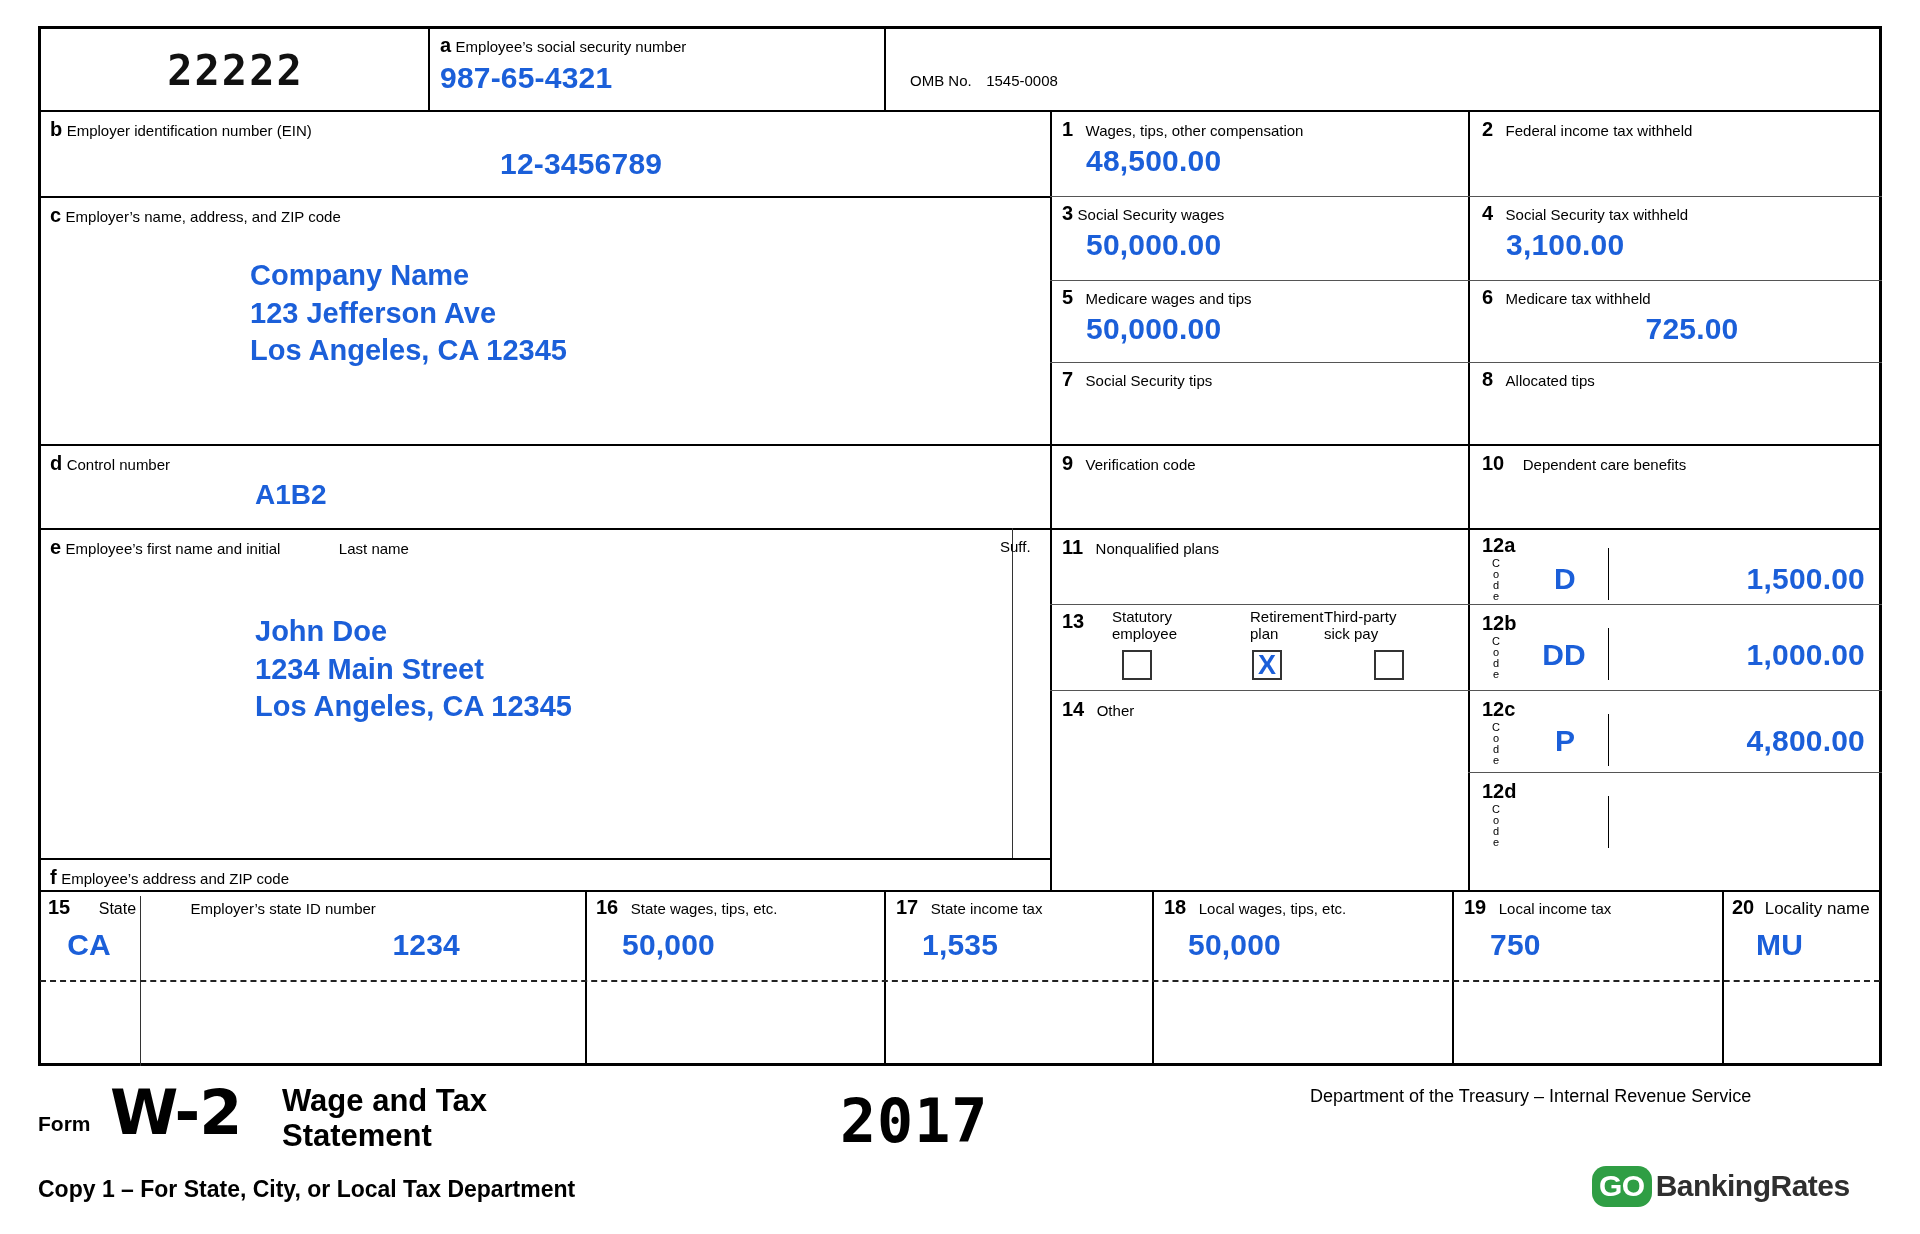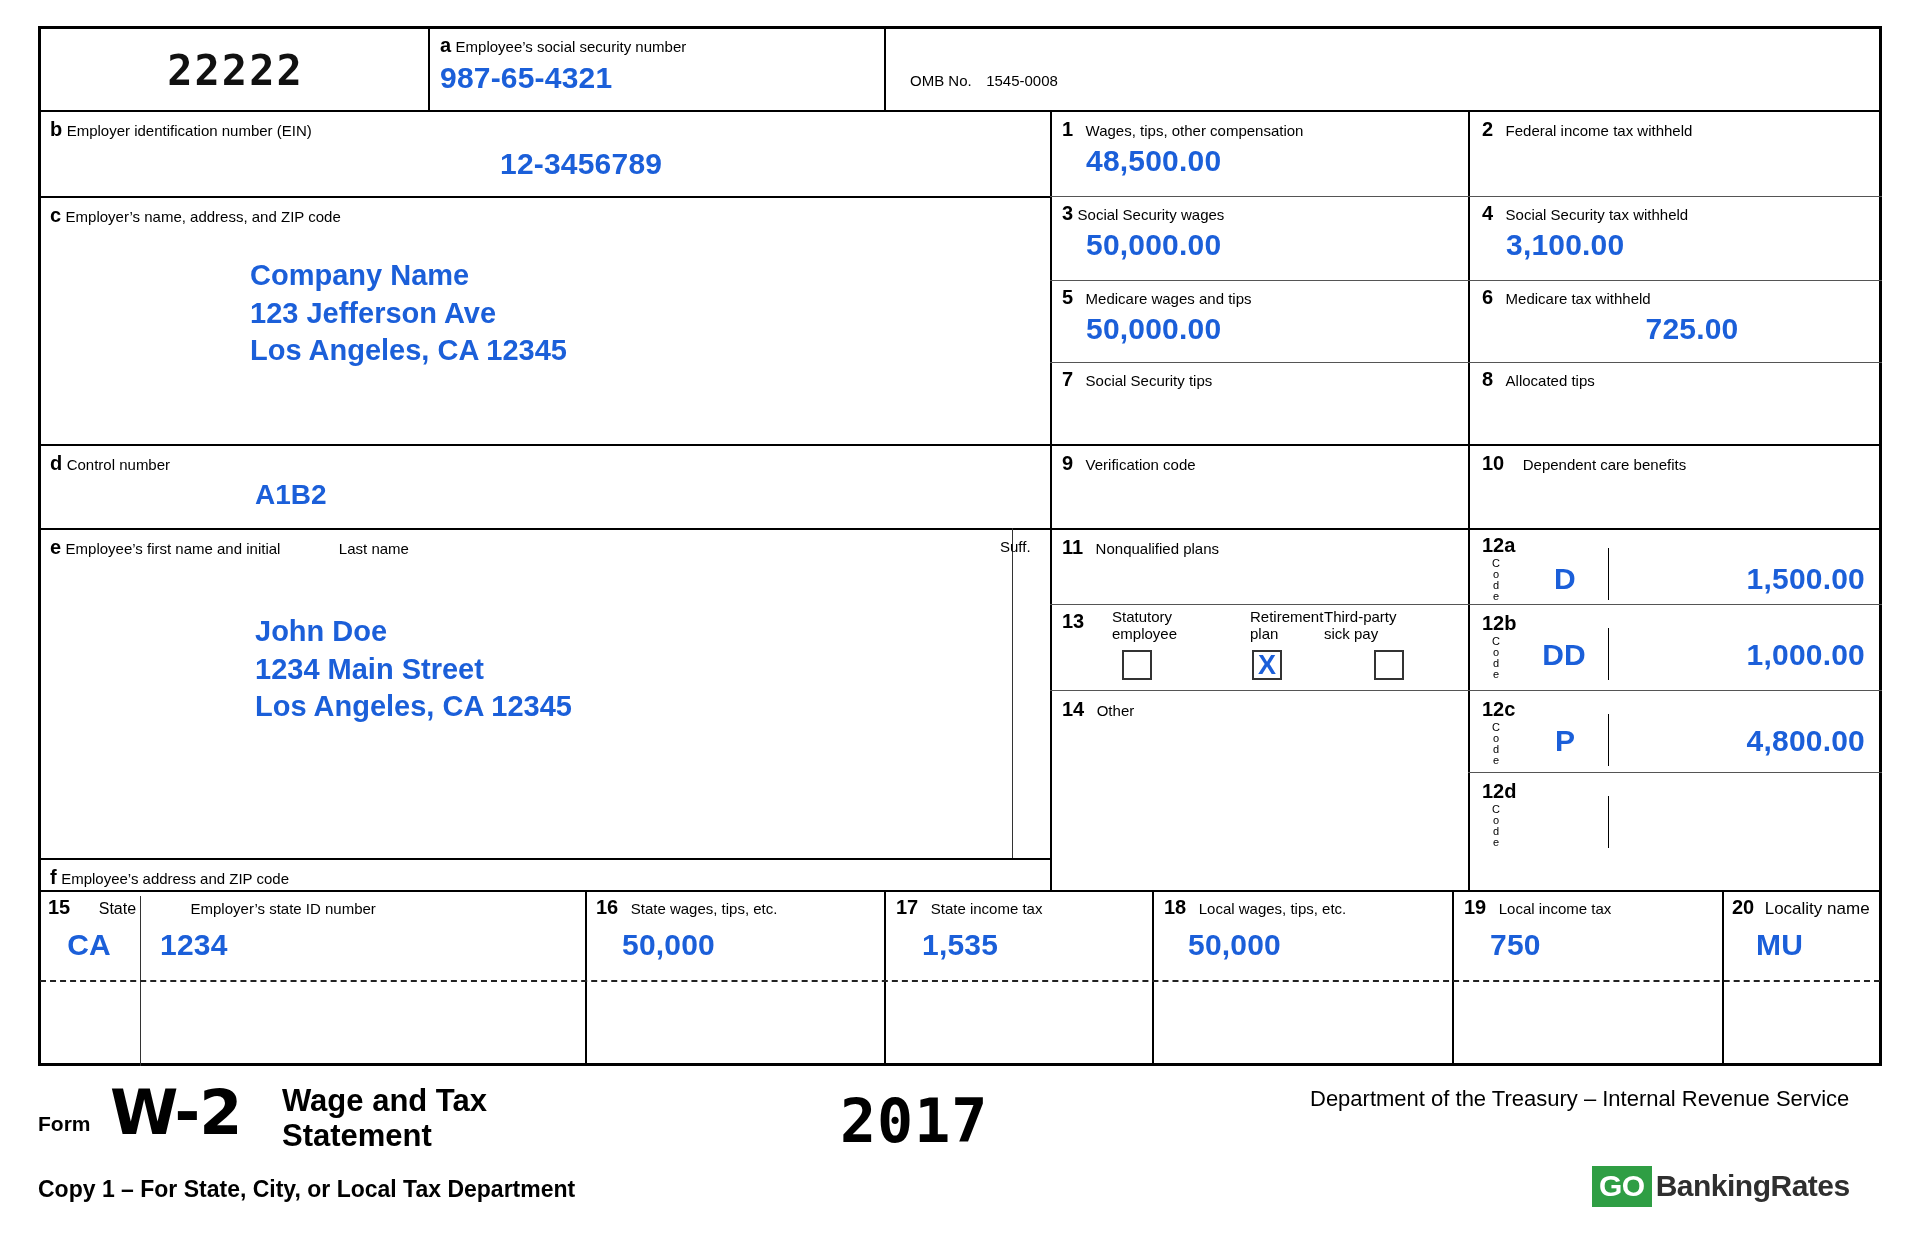--- a/index.html
+++ b/index.html
@@ -142,37 +142,38 @@
     font-weight: bold;
     line-height: 1.12;
   }
   .f-copy { font-size: 23px; font-weight: bold; }
   .f-year {
     font-family: "DejaVu Sans Mono", monospace;
     font-size: 60px;
     font-weight: bold;
     letter-spacing: 1px;
   }
-  .f-dept { font-size: 22px; }
+  .f-dept { font-size: 18px; }
 
   
   .logo {
     position: absolute;
     display: flex;
     align-items: center;
     height: 44px;
   }
   .logo-go {
     background: #2f9e44;
     color: #ffffff;
     font-size: 30px;
     font-weight: bold;
     padding: 4px 7px 5px 7px;
     line-height: 32px;
     letter-spacing: -0.5px;
+    border-radius: 14px;
   }
   .logo-rest {
     color: #2f2f2f;
     font-size: 30px;
     font-weight: bold;
     padding-left: 4px;
     line-height: 32px;
     letter-spacing: -0.5px;
   }
 </style>
@@ -422,21 +423,21 @@
   <div class="vline-thin" style="left:140px; top:896px; height:170px;"></div>
 
   <div class="hdash" style="left:40px; top:980px; width:1840px;"></div>
 
   <div class="cell" style="left:48px; top:896px; width:540px;">
     <span class="boxnum">15</span>
     <span style="font-size:16px; margin-left:24px;">State</span>
     <span class="lbl" style="display:inline; margin-left:50px;">Employer’s state ID number</span>
   </div>
   <div class="val-lg" style="position:absolute; left:48px; top:928px; width:82px; text-align:center;">CA</div>
-  <div class="val-lg" style="position:absolute; left:160px; top:928px; width:300px;">1234</div>
+  <div class="val-lg" style="position:absolute; left:160px; top:928px; width:300px;text-align:right;">1234</div>
   <div class="val-lg" style="position:absolute; left:48px; top:1000px; width:82px; text-align:center;"></div>
   <div class="val-lg" style="position:absolute; left:160px; top:1000px; width:300px;"></div>
 
   <div class="cell" style="left:596px; top:896px; width:290px;">
     <span class="boxnum">16</span>
     <span class="lbl" style="display:inline; margin-left:8px;">State wages, tips, etc.</span>
   </div>
   <div class="val-lg" style="position:absolute; left:622px; top:928px; width:250px;">50,000</div>
   <div class="val-lg" style="position:absolute; left:622px; top:1000px; width:250px;"></div>
 

